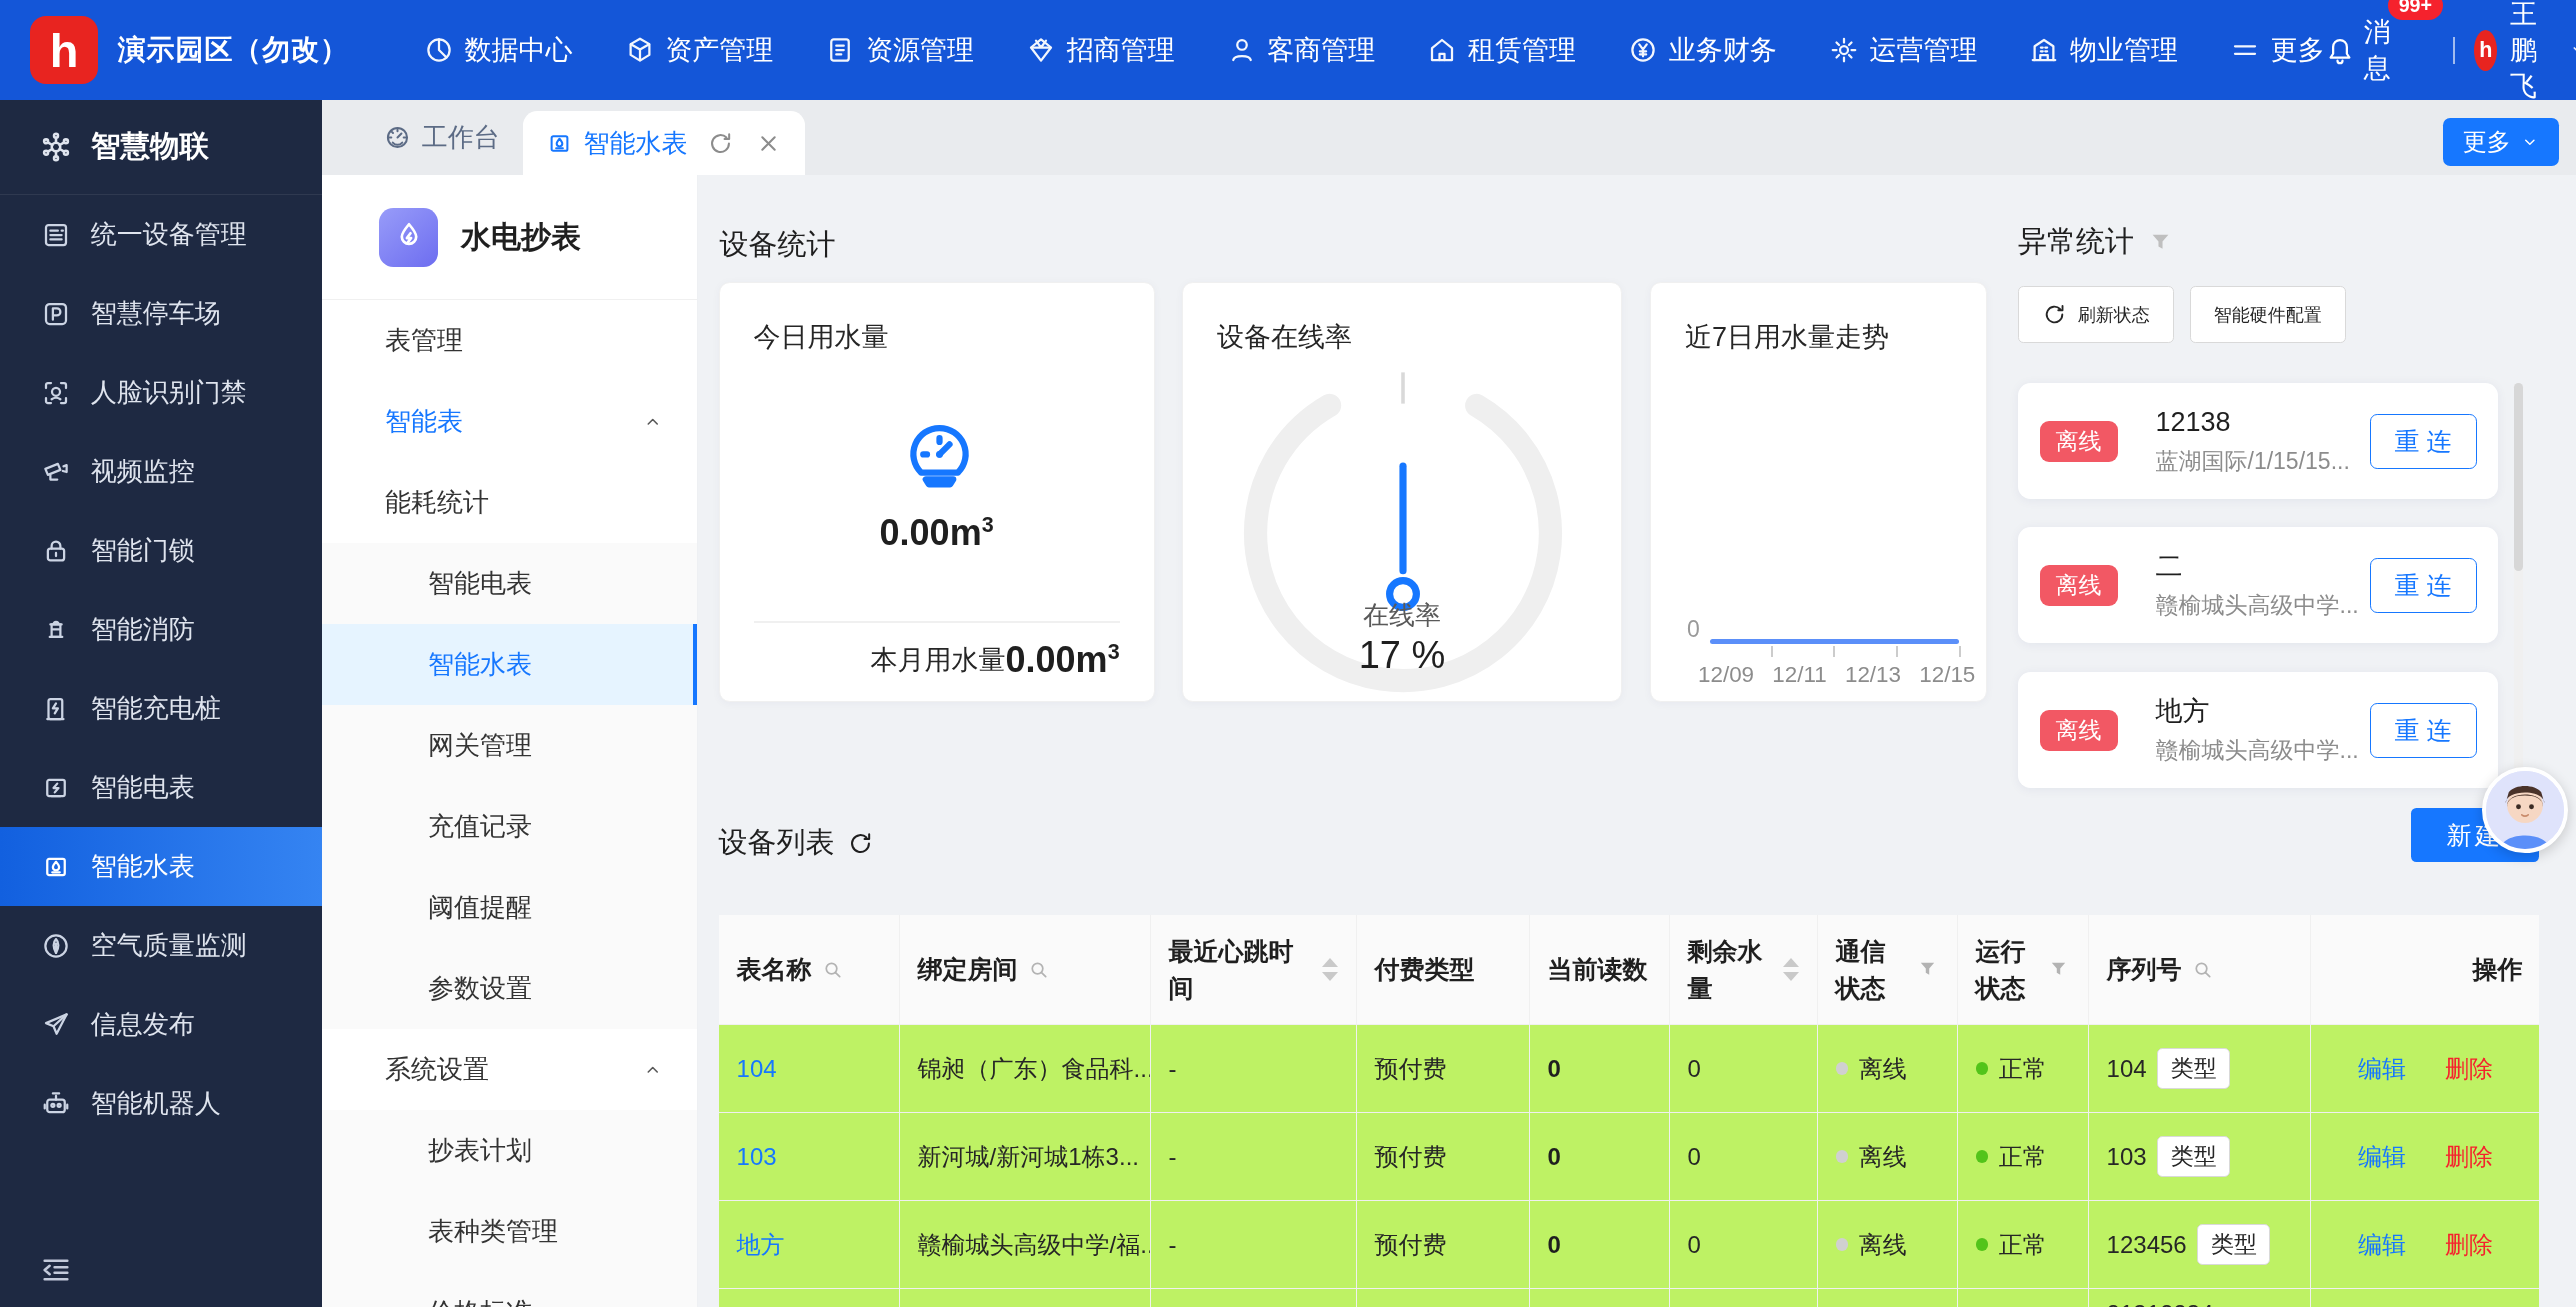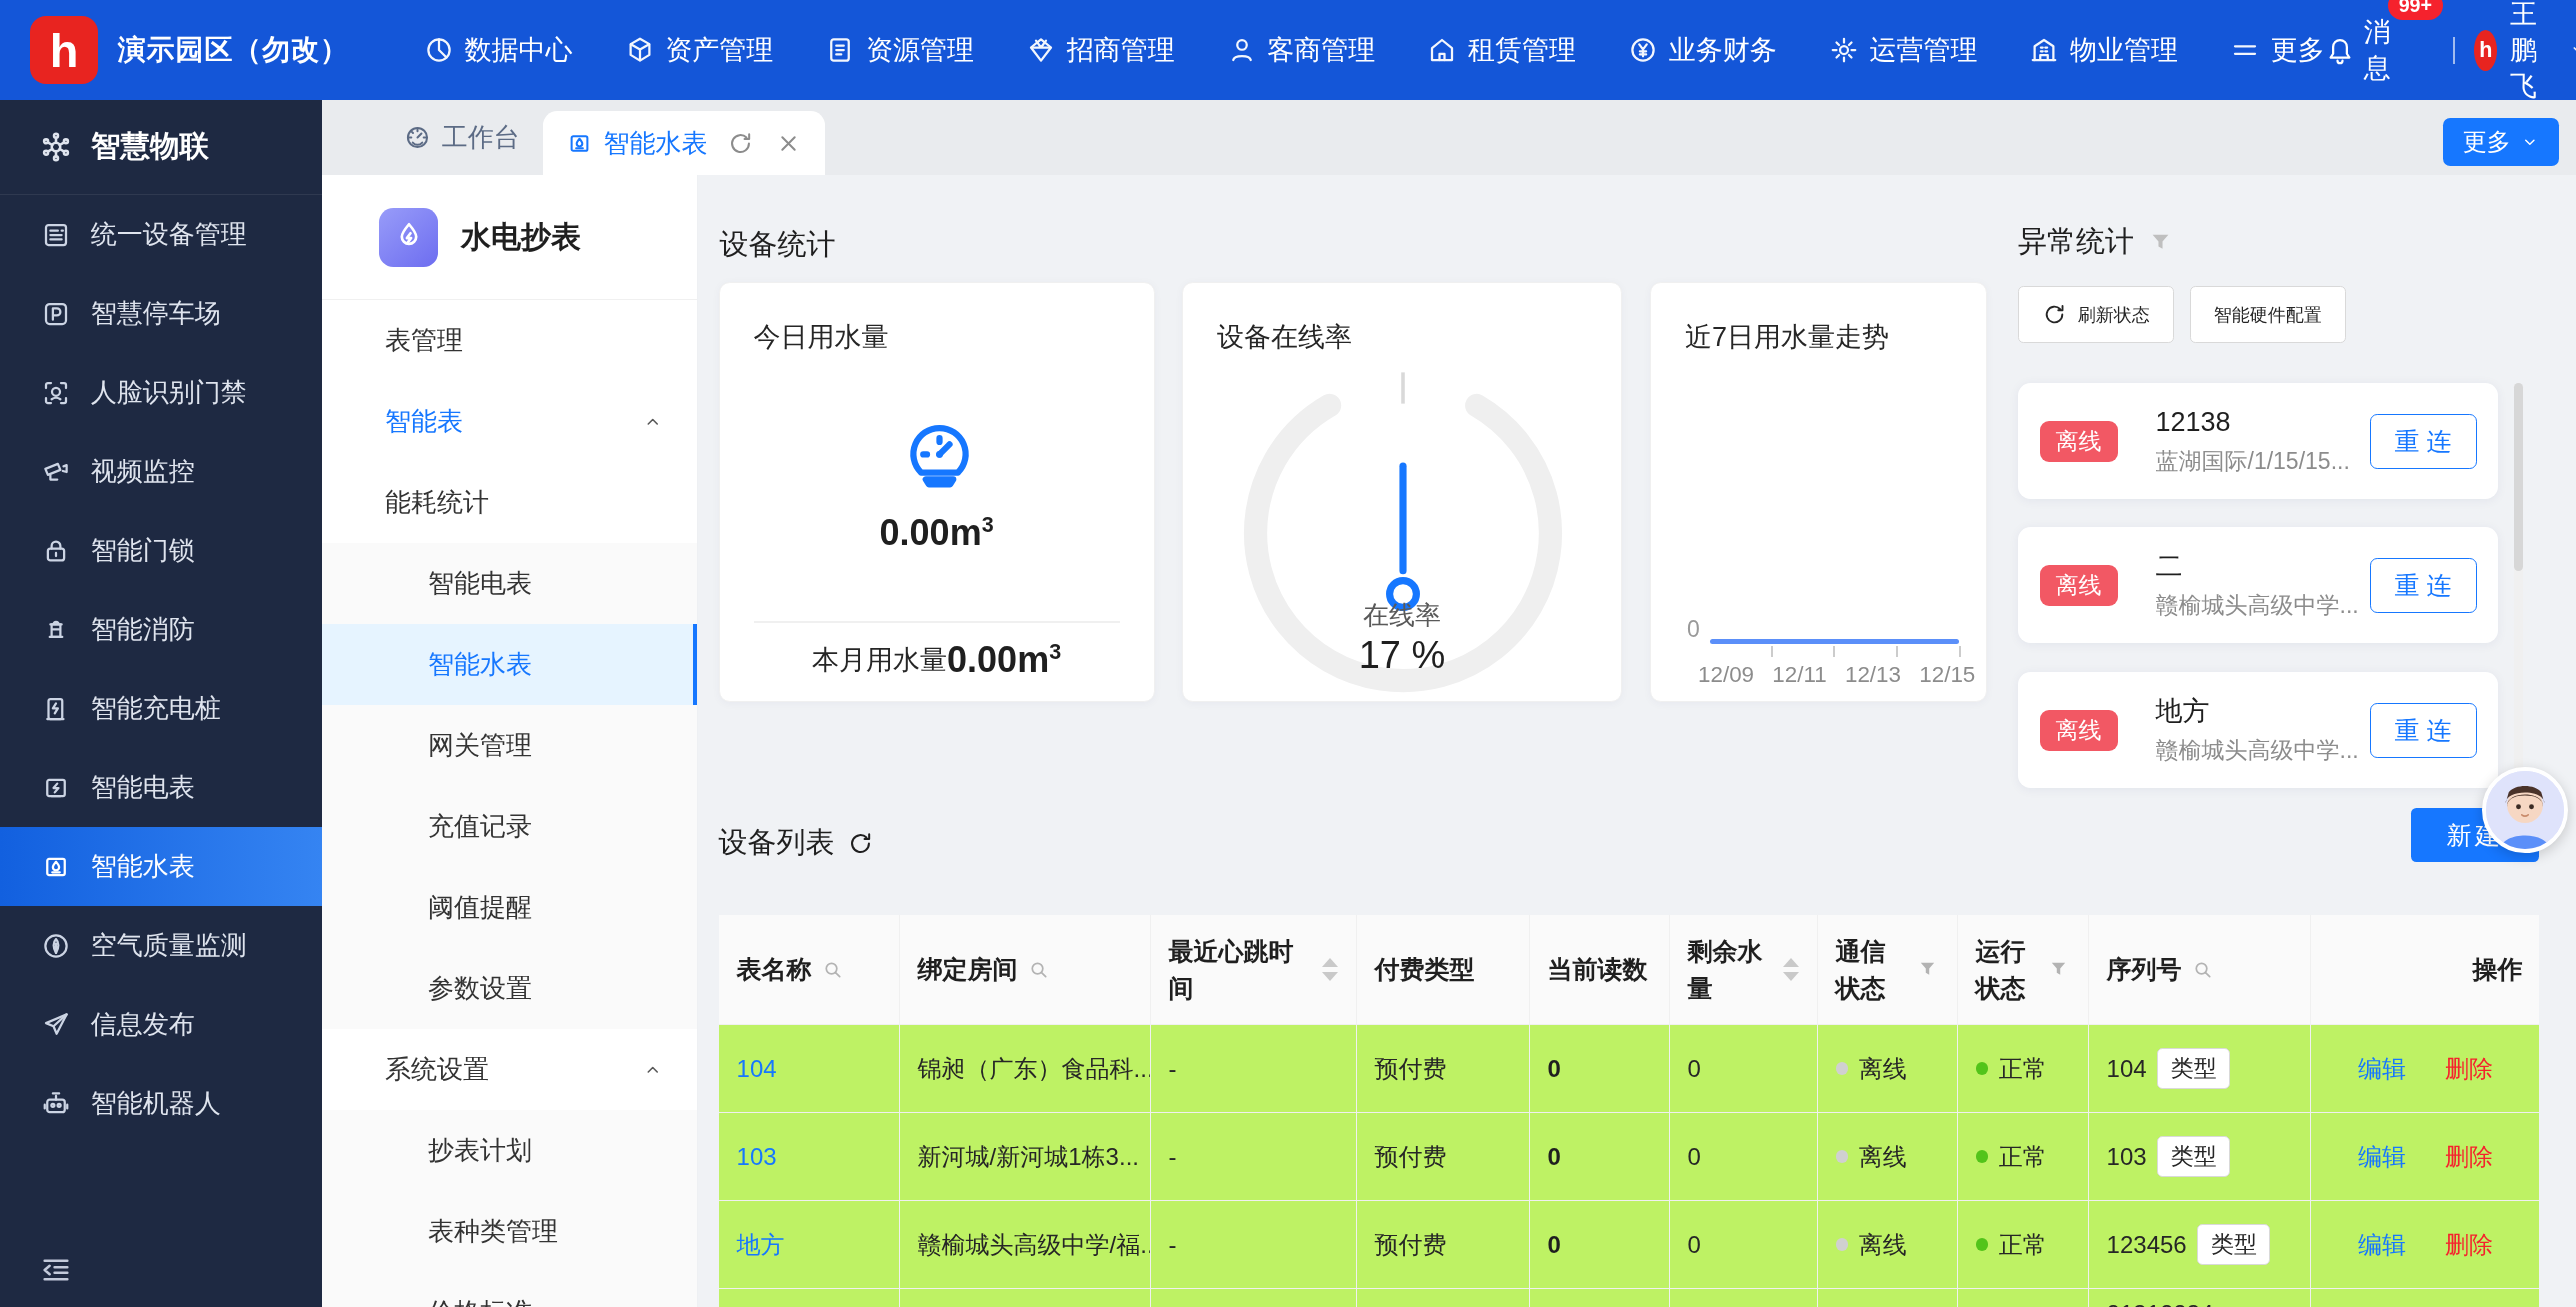--- a/index.html
+++ b/index.html
@@ -28,21 +28,21 @@
   .sidenav{position:absolute;left:0;top:100px;width:322px;bottom:0;background:#1e2942;z-index:30}
   .sidenav-header{height:95px;display:flex;align-items:center;gap:18px;padding-left:39px;color:#fff;font-size:29.5px;font-weight:700;border-bottom:1.8px solid rgba(255,255,255,.08)}
   .sidenav-header .icon{font-size:34px;color:#dfe4ee}
   .side-item{height:79px;display:flex;align-items:center;gap:19.7px;padding-left:41px;font-size:26px;color:#dfe4ee;cursor:pointer;white-space:nowrap}
   .side-item .icon{font-size:30px;color:#ccd4e4}
   .side-item.selected{background:linear-gradient(90deg,#1260df,#3584f2);color:#fff}
   .side-item.selected .icon{color:#fff}
   .collapse-btn{position:absolute;bottom:21.5px;left:39px;font-size:34px;color:#c3cadb;cursor:pointer}
 
   
-  .tabbar{position:absolute;left:322px;top:100px;right:0;height:75px;background:#e9ebee;display:flex;align-items:flex-end;padding-left:59px;z-index:20}
+  .tabbar{position:absolute;left:322px;top:100px;right:0;height:75px;background:#e9ebee;display:flex;align-items:flex-end;padding-left:39px;z-index:20}
   .tab{display:flex;align-items:center;gap:10.7px;height:75px;padding:0 23px;font-size:26px;color:#5c6b85;cursor:pointer}
   .tab .icon{font-size:27px}
   .tab.active{background:#fff;color:#1677ff;height:64px;border-radius:14.3px 14.3px 0 0;padding:0 23px}
   .tab.active .tab-main-icon{color:#1677ff}
   .tab-refresh{font-size:25px;color:#8c8c8c;margin-left:9px;cursor:pointer}
   .tab-close{font-size:23px;color:#8c8c8c;margin-left:10.7px;cursor:pointer}
   .tab-more{position:absolute;right:17px;top:18px;height:48px;padding:0 19.7px;background:#1677ff;color:#fff;border:none;border-radius:7.2px;font-size:24px;display:flex;align-items:center;gap:9px;cursor:pointer;font-family:inherit}
   .tab-more .icon{font-size:19.7px}
 
   
@@ -69,21 +69,21 @@
   .card{position:absolute;top:107px;height:420px;background:#fff;border-radius:10.7px;border:0.9px solid #f0f0f0;box-shadow:0 1.8px 9px rgba(15,35,95,.04)}
   .card-title{position:absolute;left:34px;top:36px;font-size:27px;color:#262626;font-weight:500}
   .card1{left:20.6px;width:436px}
   .card2{left:484px;width:440px}
   .card3{left:952px;width:337px}
   .gauge-ic{position:absolute;left:182px;top:132px;font-size:75px;color:#1677ff}
   .gauge-ic svg{stroke-width:2}
   .big-val{position:absolute;left:0;right:0;top:229px;text-align:center;font-size:36px;font-weight:700;color:#1f1f1f}
   .big-val sup,.month-val sup{font-size:21.5px}
   .card-divider{position:absolute;left:34px;right:34px;top:338px;height:1.8px;background:#f0f0f0}
-  .month-row{position:absolute;left:34px;right:34px;top:356px;display:flex;justify-content:center;align-items:center;font-size:27px;color:#262626}
+  .month-row{position:absolute;left:34px;right:34px;top:356px;display:flex;justify-content:flex-end;align-items:center;font-size:27px;color:#262626}
   .month-val{font-size:36px;font-weight:700;color:#1f1f1f}
   .gauge-svg{position:absolute;left:0;top:0}
   .gauge-label{position:absolute;left:0;right:0;top:315px;text-align:center;font-size:26px;color:#595959}
   .gauge-value{position:absolute;left:0;right:0;top:351px;text-align:center;font-size:38px;font-weight:500;color:#1f1f1f}
   .trend-zero{position:absolute;left:36px;top:333px;font-size:23px;color:#999}
   .trend-line{position:absolute;left:59px;right:27px;top:356px;height:5.4px;background:#5b8ff9;border-radius:2.7px}
   .trend-tick{position:absolute;top:363px;width:1.8px;height:10.7px;background:#ccc}
   .trend-labels{position:absolute;left:47px;right:10.7px;top:379px;display:flex;justify-content:space-between;font-size:22.4px;color:#8c8c8c}
 
   

